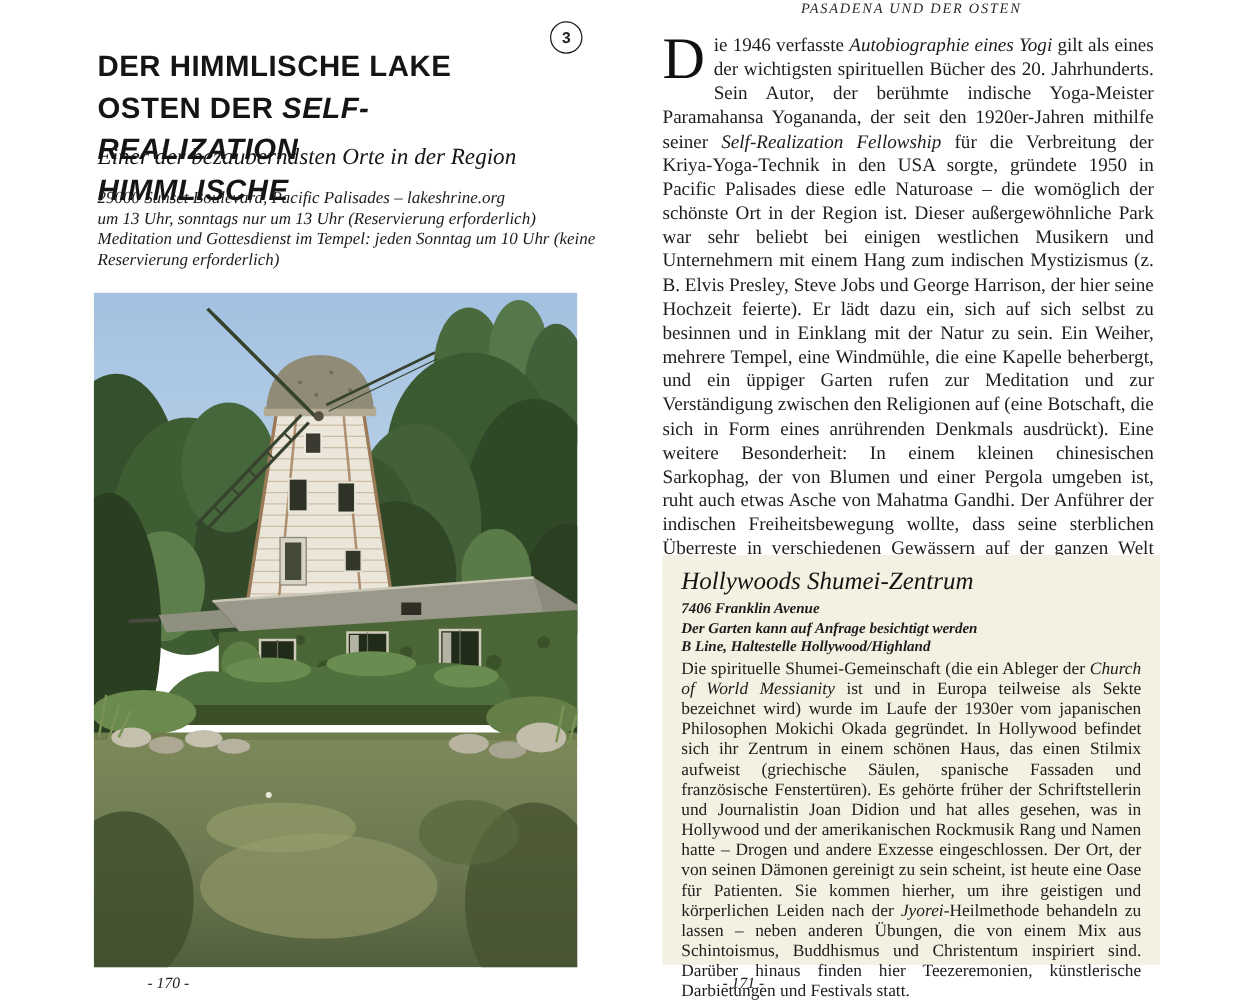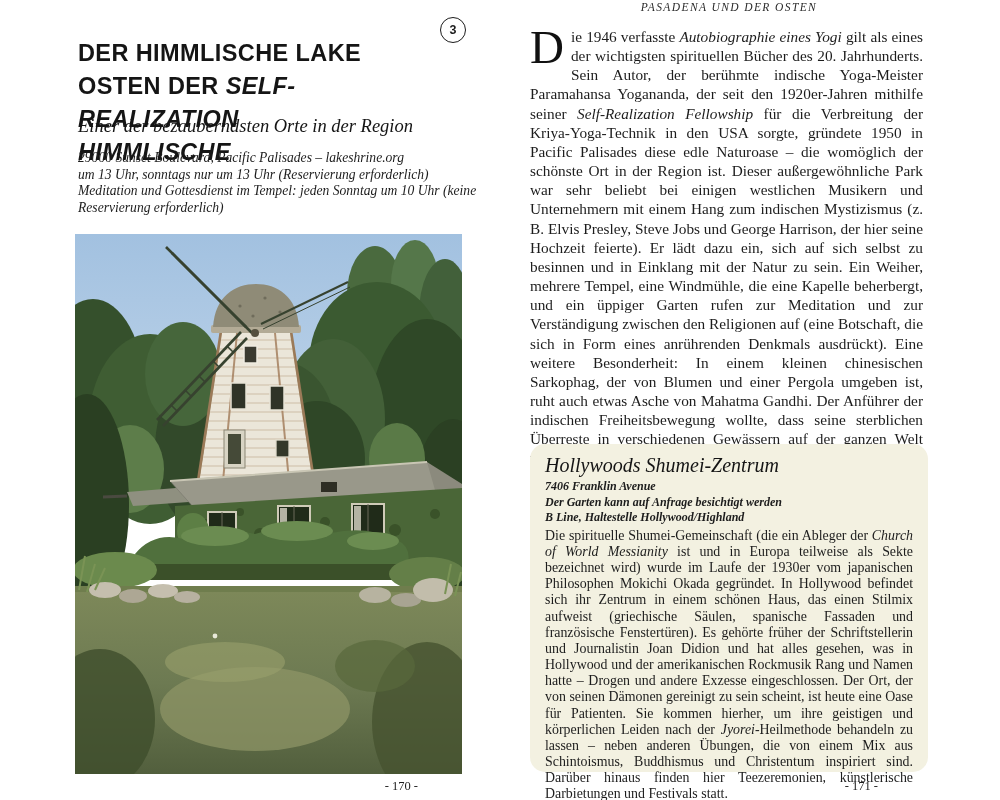--- a/index.html
+++ b/index.html
@@ -17,30 +17,30 @@
     border-radius:50%;display:flex;align-items:center;justify-content:center;
     font-family:"Liberation Sans",sans-serif;font-weight:700;font-size:12.5px;}
   .subtitle{position:absolute;left:78px;top:114px;width:402px;font-style:italic;font-size:18.5px;
     line-height:24px;color:#151515;}
   .info-block{position:absolute;left:78px;top:150px;width:408px;font-style:italic;
     font-size:13.6px;line-height:16.6px;color:#1c1c1c;}
 
   .photo{position:absolute;left:75px;top:234px;width:387px;height:540px;overflow:hidden;}
   .photo svg{display:block;}
 
-  .folio{position:absolute;top:779px;width:300px;text-align:right;font-size:12.5px;}
+  .folio{position:absolute;top:779px;width:300px;text-align:left;font-style:italic;font-size:12.5px;}
   .folio-left{left:118px;}
   .folio-right{left:578px;}
 
   .main-text{position:absolute;left:530px;top:27px;width:393px;font-size:15.3px;line-height:19.15px;
     text-align:justify;color:#1c1c1c;}
   .dropcap{float:left;font-size:47px;line-height:37px;padding:2px 7px 0 0;color:#111;}
 
   .sidebox{position:absolute;left:530px;top:444px;width:398px;height:328px;box-sizing:border-box;
-    background:#f3f1e1;padding:8px 15px 10px 15px;border-radius:15px;}
+    background:#f3f1e1;padding:8px 15px 10px 15px;}
   .box-title{font-style:italic;font-size:20px;line-height:27px;color:#141414;}
   .box-addr{font-style:italic;font-weight:600;font-size:12px;line-height:15.6px;}
   .box-body{margin-top:2px;font-size:13.9px;line-height:16.15px;text-align:justify;}
 </style>
 </head>
 <body>
 
 <div class="spread">
 
   <div class="running-header">PASADENA UND DER OSTEN</div>

